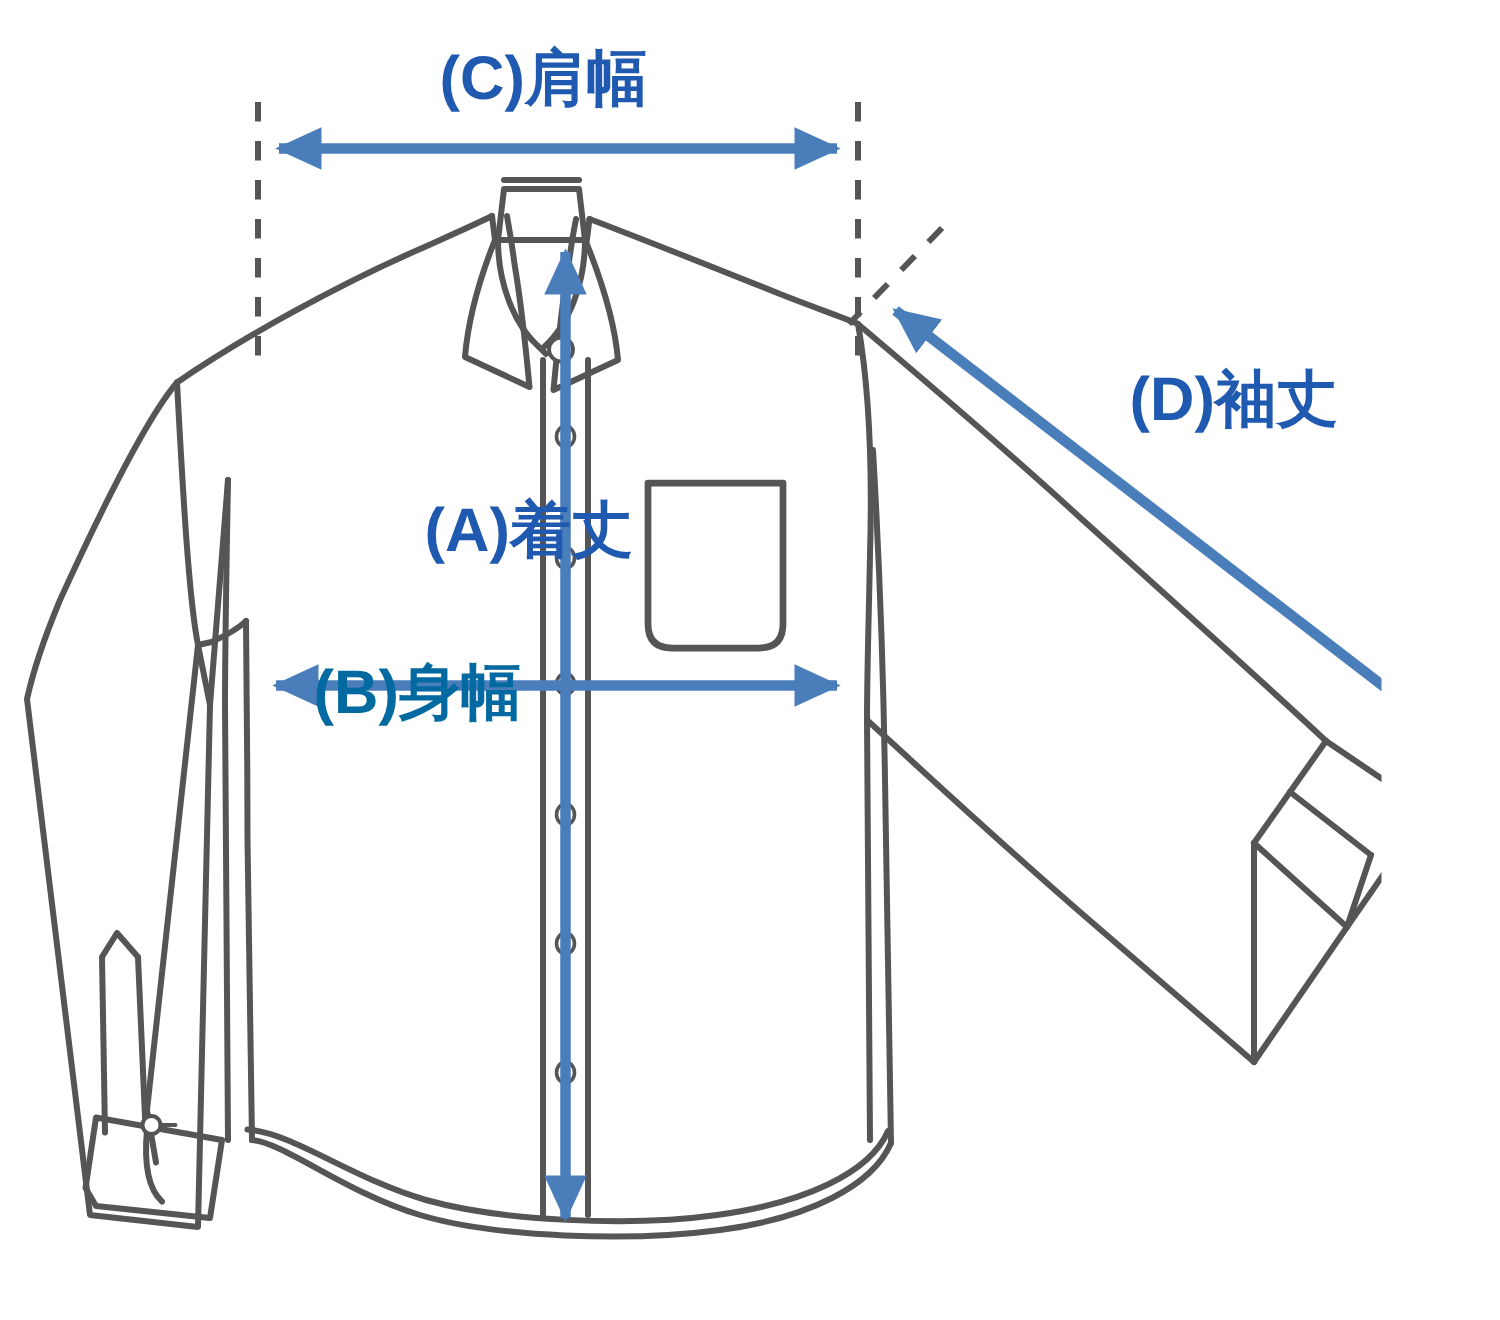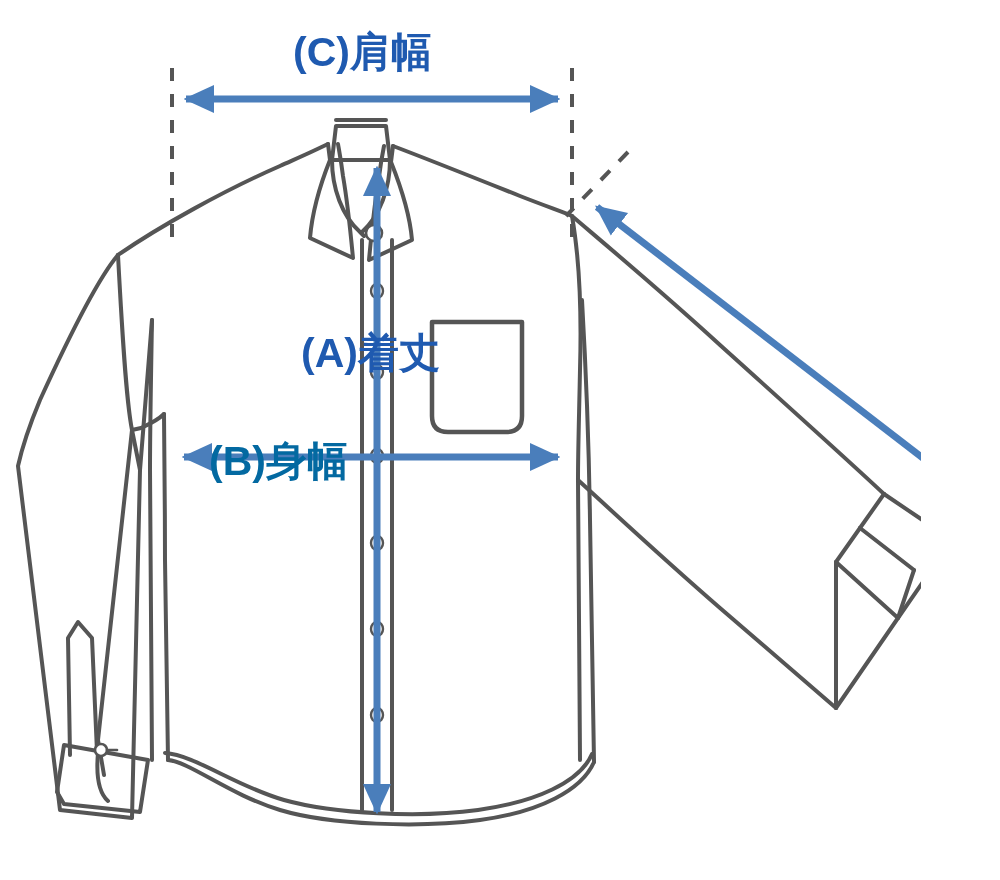--- a/index.html
+++ b/index.html
@@ -29,21 +29,21 @@
     position: absolute;
     font-family: "Liberation Sans", "DejaVu Sans", sans-serif;
     font-weight: 700;
     white-space: nowrap;
     letter-spacing: 0px;
     line-height: 1;
     user-select: none;
   }
   #label-c { left: 293px; top: 32px;  font-size: 41px; }
   #label-d { left: 753px; top: 246px; font-size: 41px; }
-  #label-a { left: 301px; top: 333px; font-size: 41px; }
+  #label-a { left: 283px; top: 333px; font-size: 41px; }
   #label-b { left: 209px; top: 441px; font-size: 41px; }
 </style>
 </head>
 <body>
 
 <div id="stage">
 
   <svg id="diagram" viewBox="0 0 1000 880">
 
     <defs>
@@ -170,18 +170,19 @@
       <line x1="377" y1="168" x2="377" y2="812" marker-start="url(#arrowRight)" marker-end="url(#arrowRight)"></line>
 
       <line x1="184" y1="457" x2="558" y2="457" marker-start="url(#arrowRight)" marker-end="url(#arrowRight)"></line>
 
       <line x1="597" y1="207" x2="967" y2="492" marker-start="url(#arrowRight)" marker-end="url(#arrowRight)"></line>
     </g>
   </svg>
 
   <div class="lbl" id="label-c" style="color:#1f5ab0">(C)肩幅</div>
 
+  <div class="lbl" id="label-d" style="color:#1f5ab0">(D)袖丈</div>
 
   <div class="lbl" id="label-a" style="color:#1f5ab0">(A)着丈</div>
 
   <div class="lbl" id="label-b" style="color:#0369a1">(B)身幅</div>
 
 </div>
 
 </body></html>

